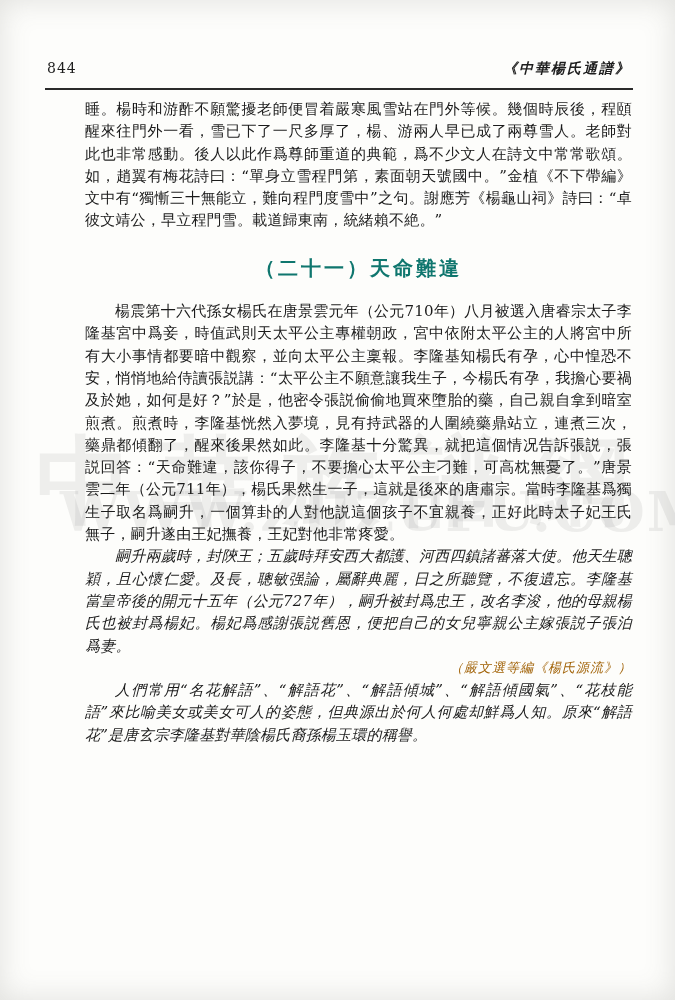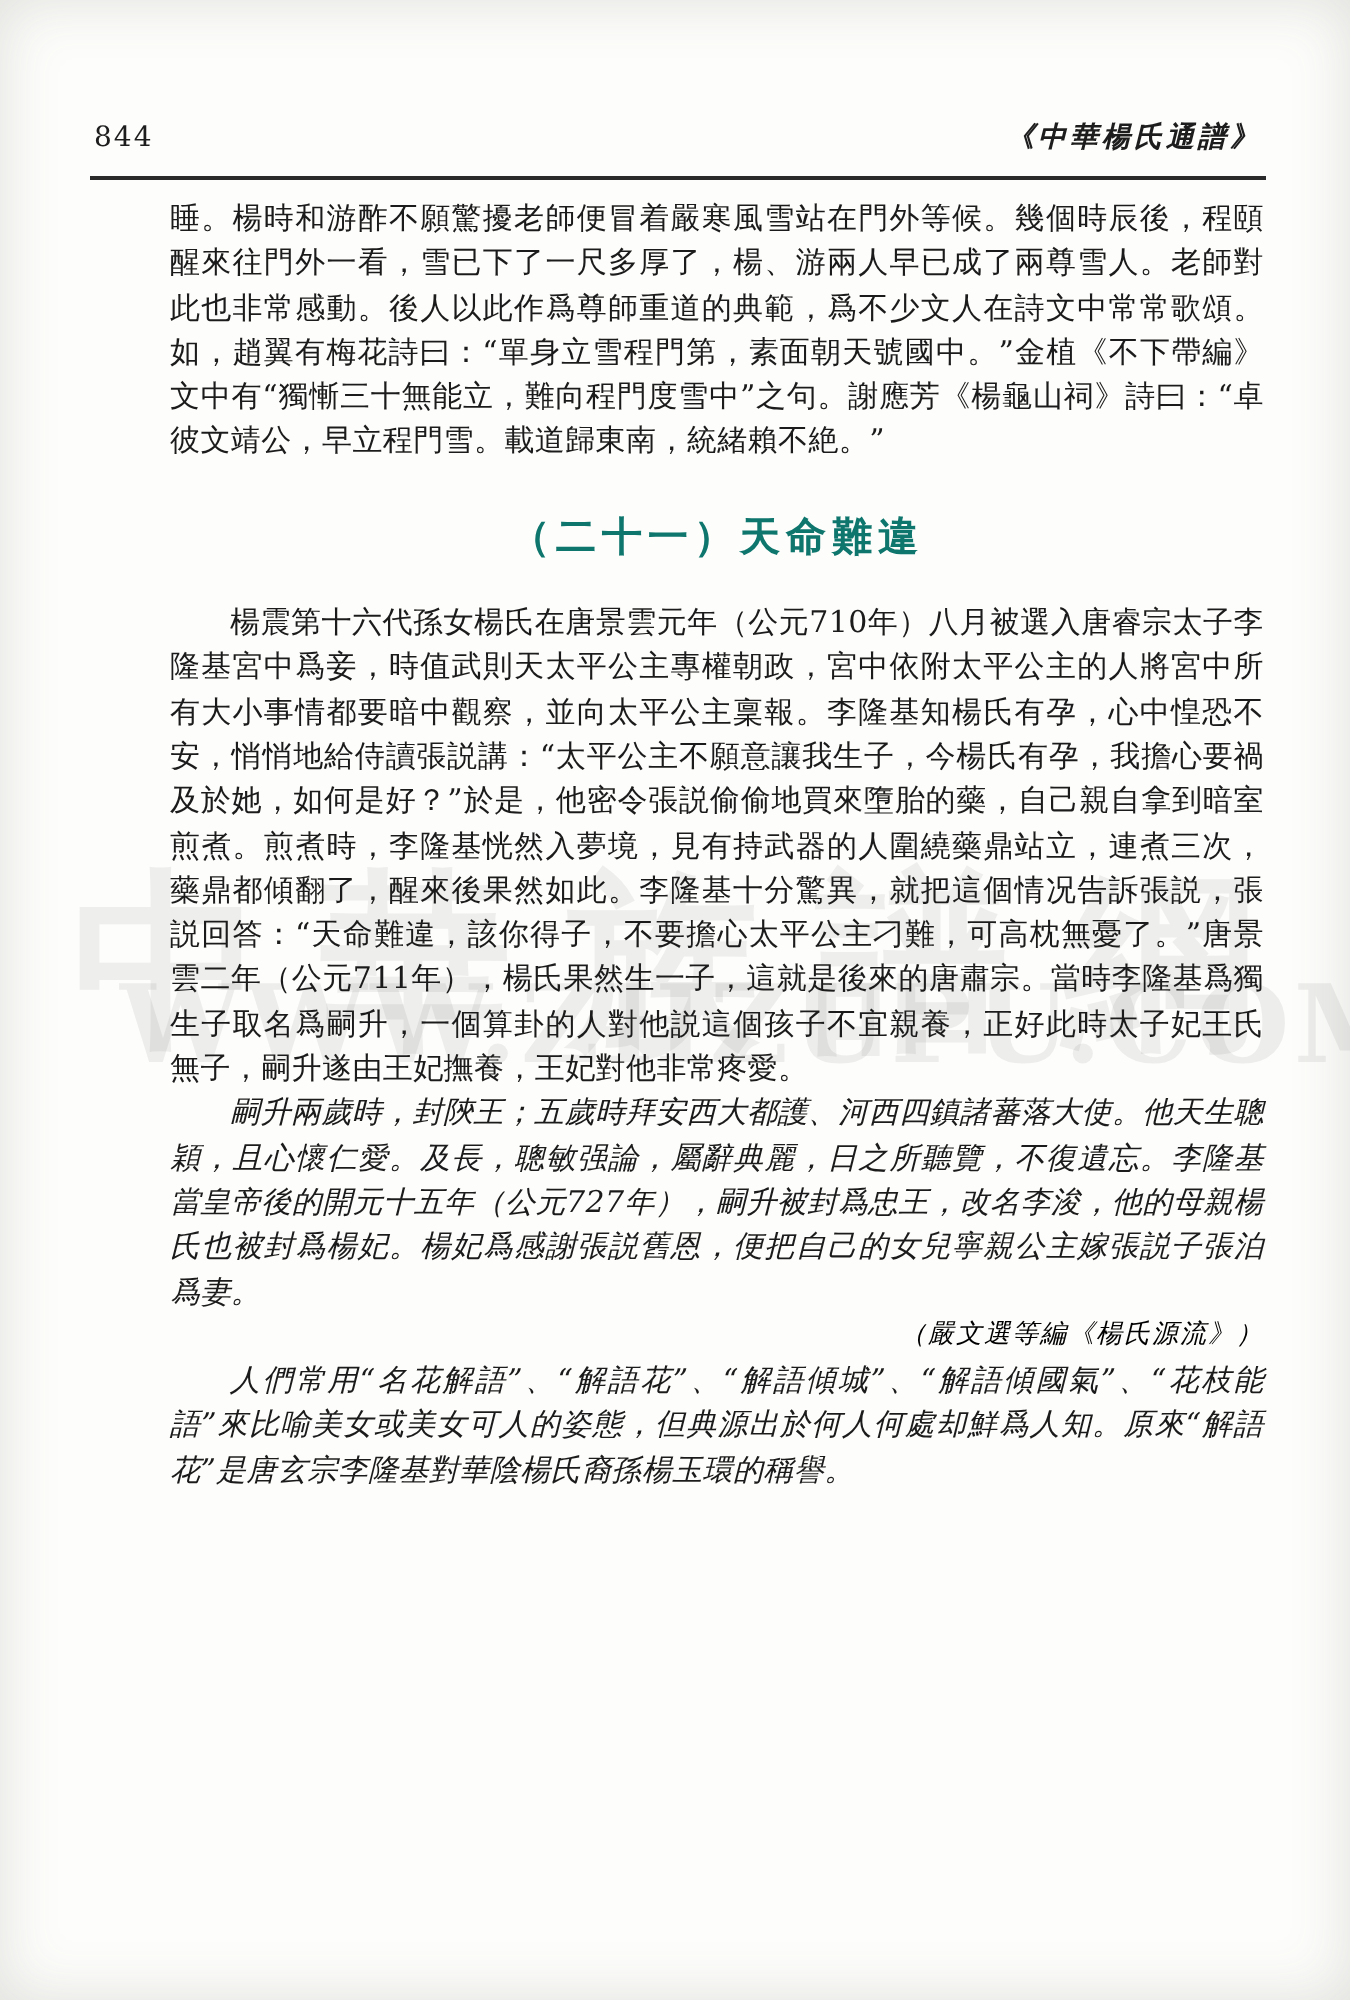--- a/index.html
+++ b/index.html
@@ -61,21 +61,21 @@
     font-size:20px; font-weight:bold;
     letter-spacing:3px;
     color:#0f766e;
     margin:25px 0 21px 0;
   }
   .attribution {
     text-align:right;
     font-size:13px; font-style:italic;
     letter-spacing:1px;
     margin:6px 26px 0 0;
-    color:#000000;
+    color:#a16207;
   }
 </style>
 </head>
 <body>
 
 <div class="page">
 
   <div class="watermark-cn">中華族譜網</div>
   <div class="watermark-url">WWW.ZHZUPU.COM</div>
 

